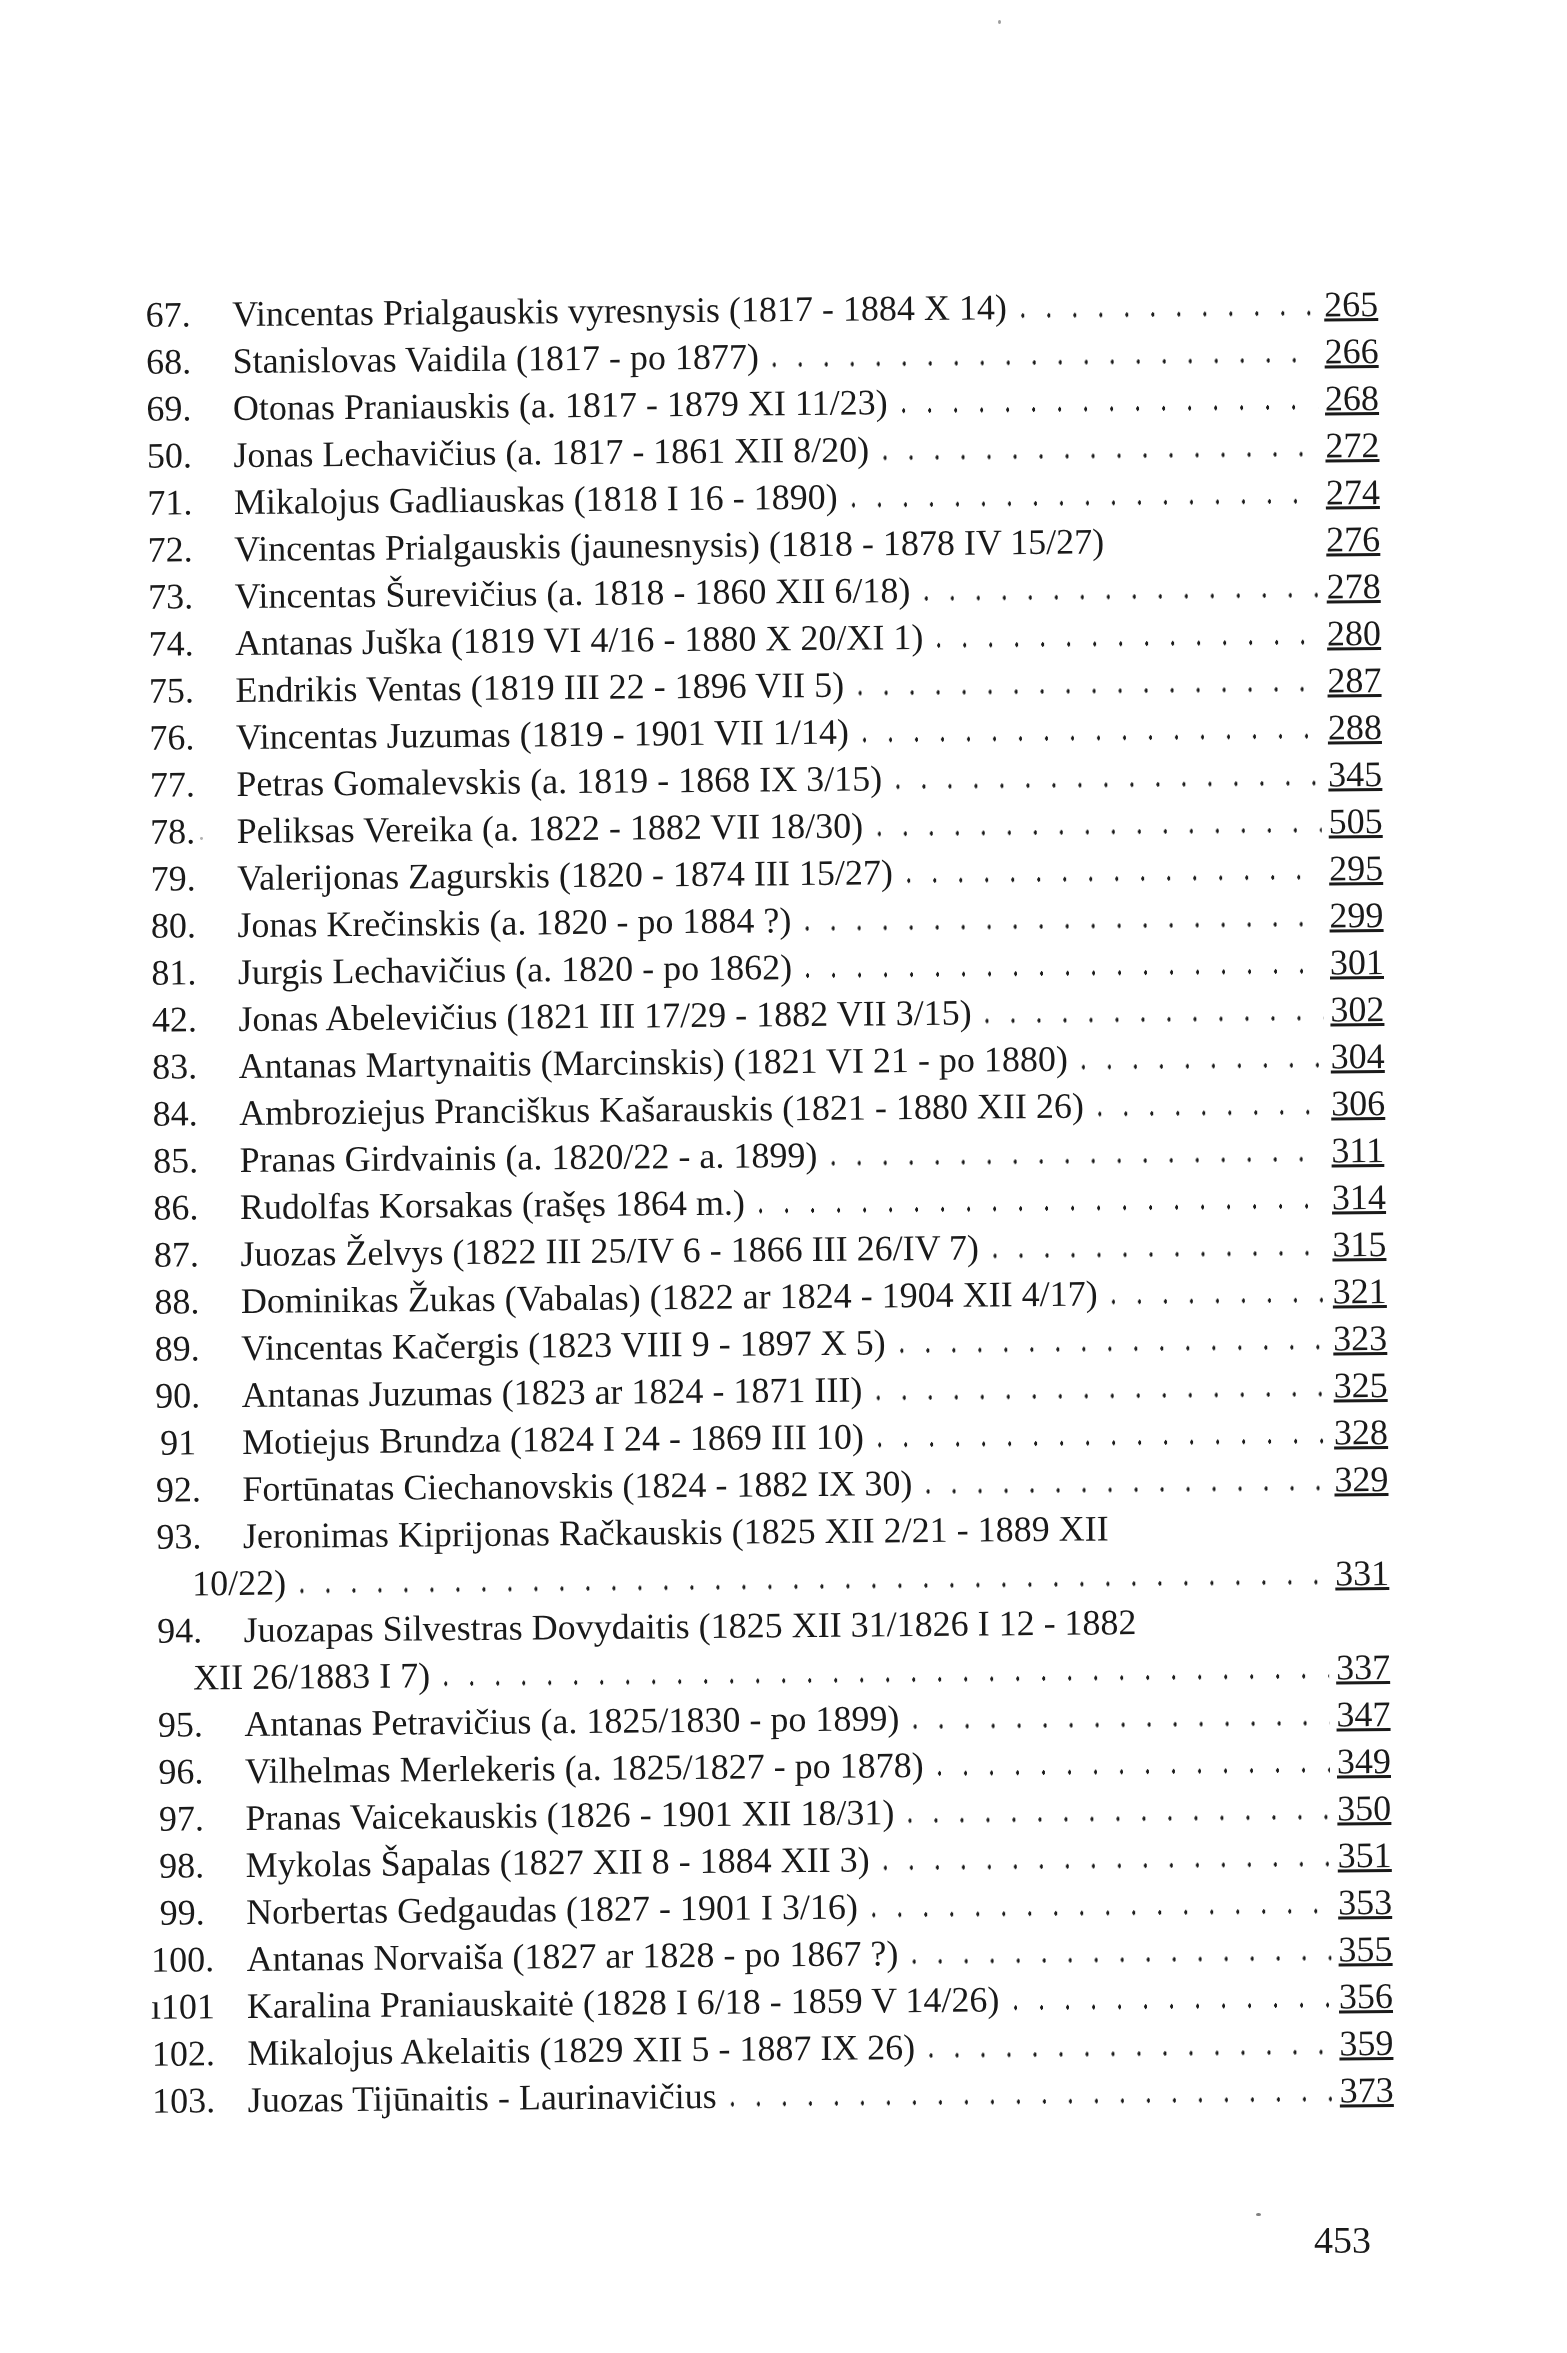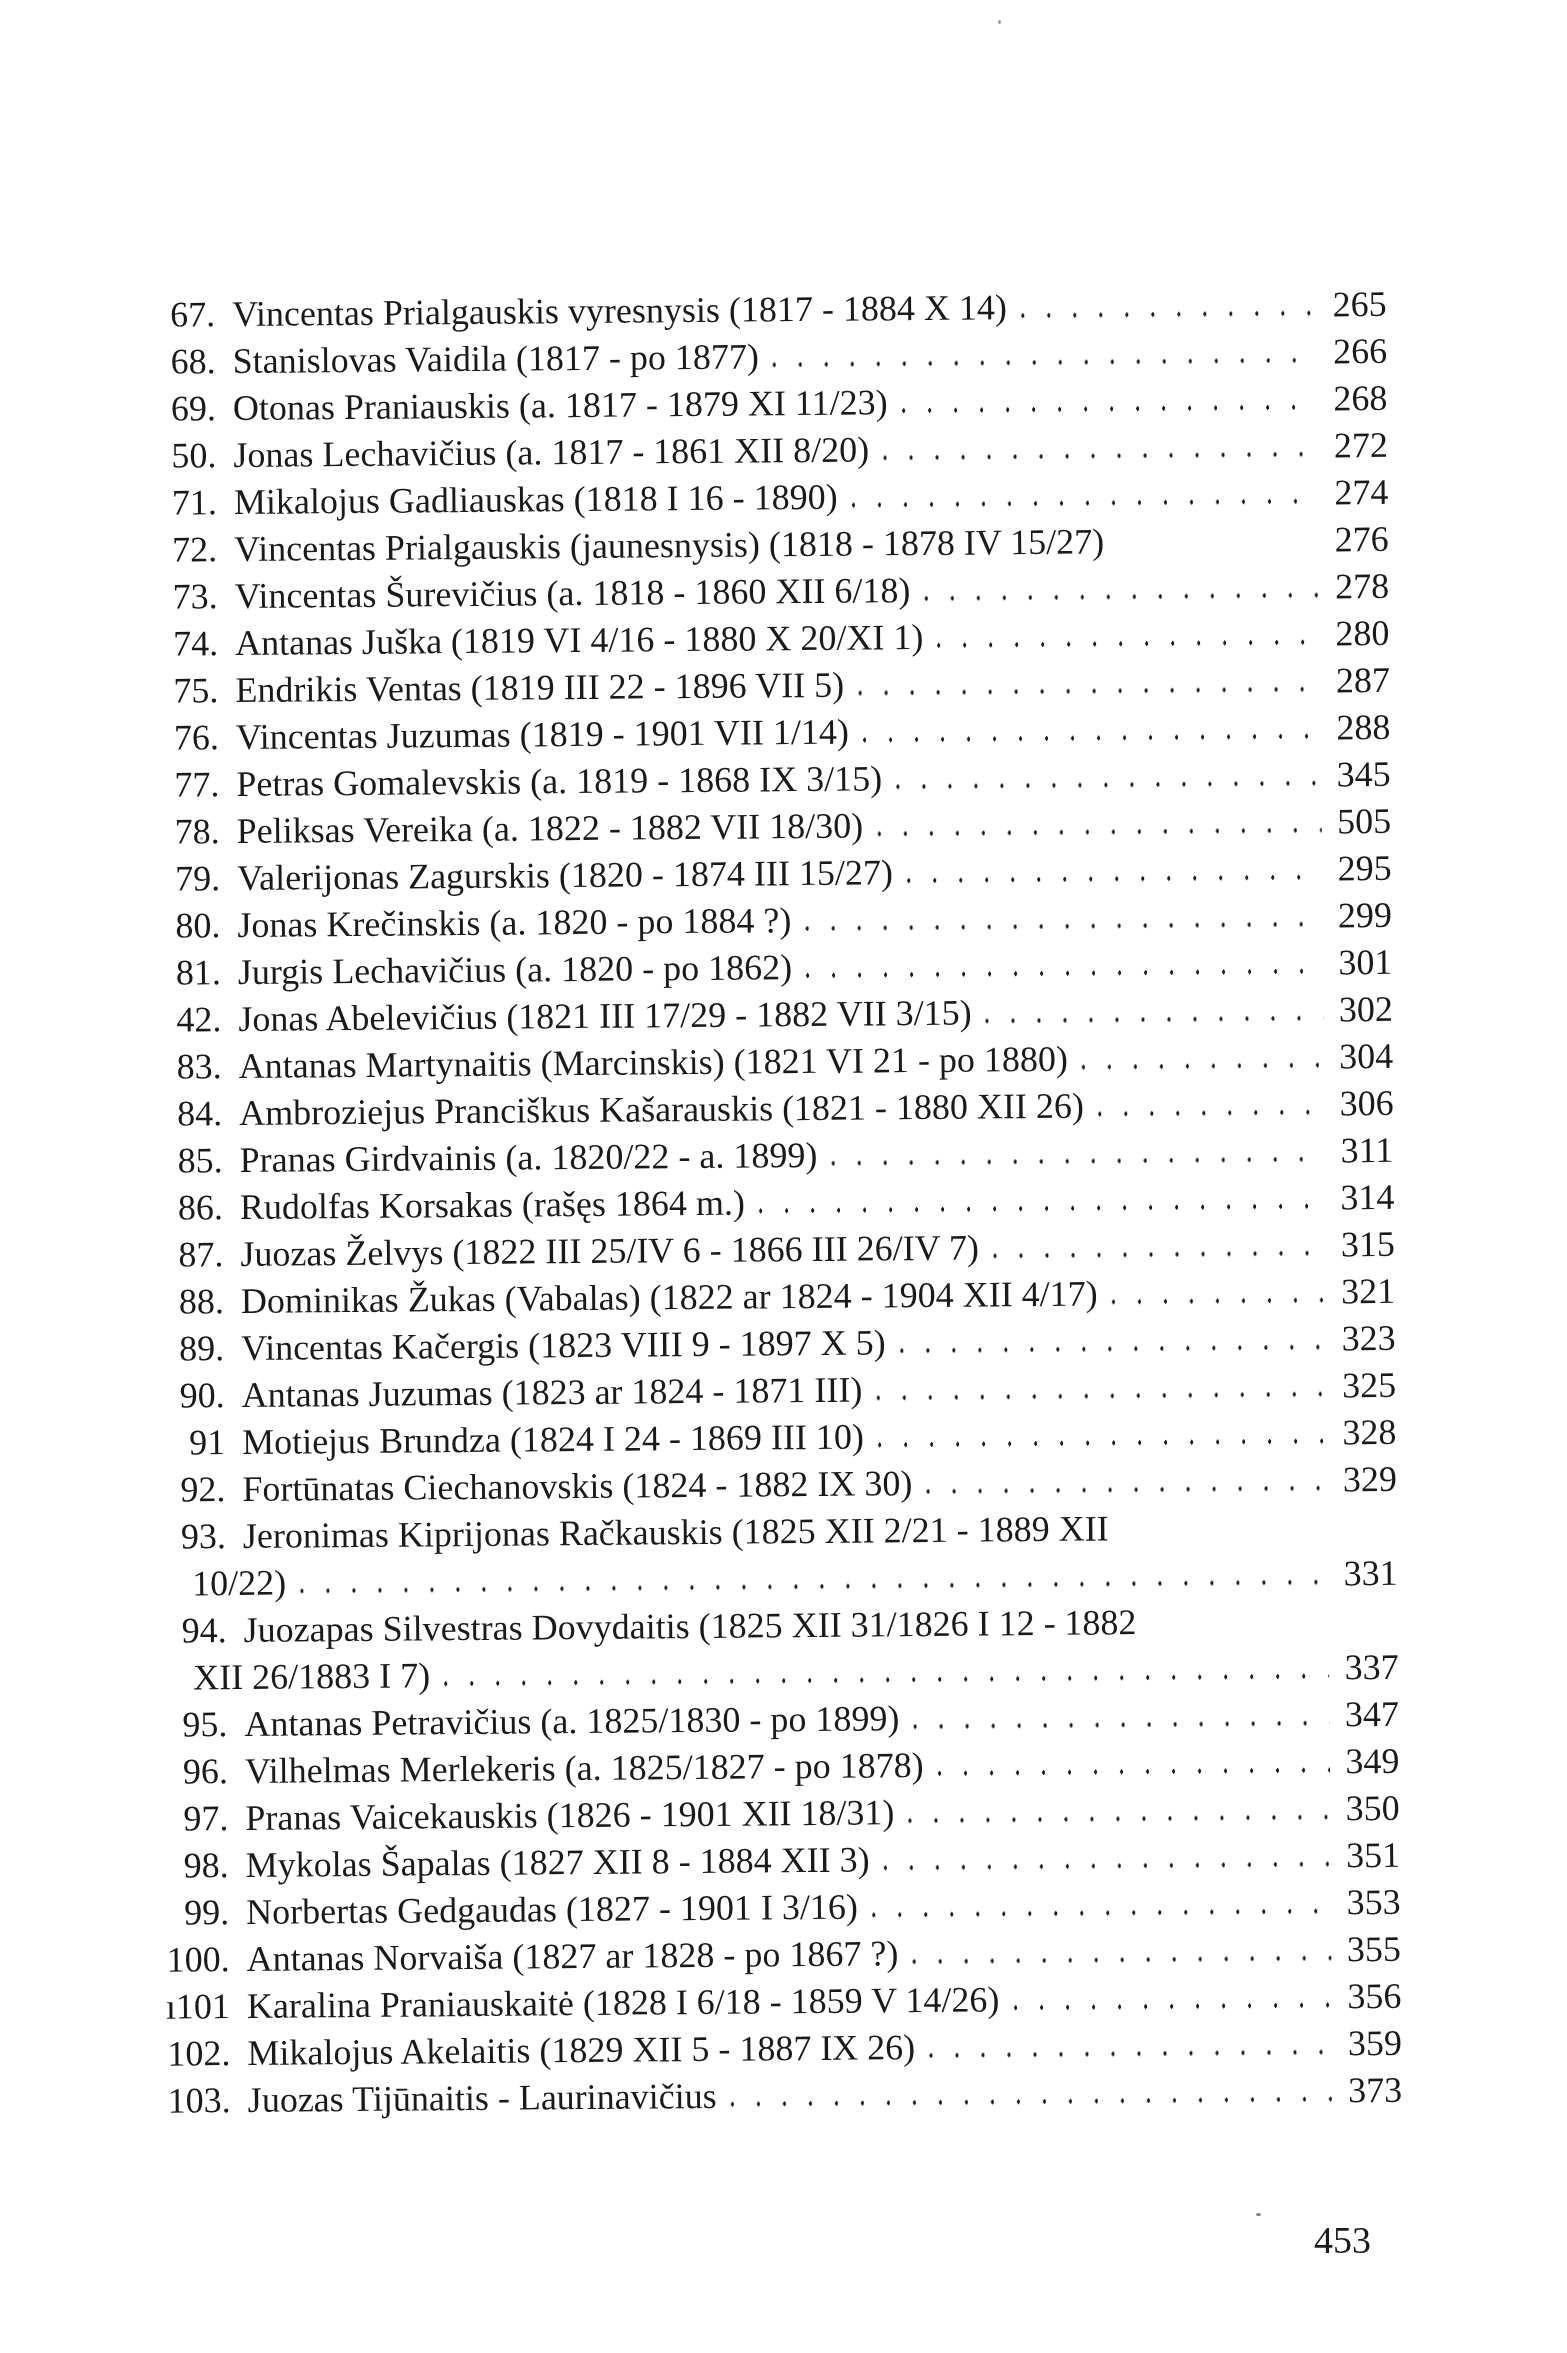--- a/index.html
+++ b/index.html
@@ -24,38 +24,39 @@
   }
   .line{
     display:flex;
     align-items:baseline;
     height:47px;
     white-space:nowrap;
   }
   .num{
     flex:0 0 94px;
     margin-right:17px;
-    text-align:right;
+    text-align:center;
   }
   .indent{flex:0 0 60px;}
   .text{flex:0 0 auto;white-space:pre;}
   .leader{
     flex:1 1 0;
     min-width:0;
     height:7px;
     margin:0 7.5px 0 12.2px;
     background-image:radial-gradient(ellipse 2.4px 3.5px at 3.8px 50%, #191919 58%, rgba(0,0,0,0) 66%);
     background-size:26px 7px;
     background-repeat:repeat-x;
     background-position:0 50%;
   }
   .leader.no-dots{background:none;}
   .pagenum{
     flex:0 0 71px;
-    text-align:center;
+    text-align:left;
+    text-decoration:underline;
   }
   .footer{
     position:absolute;
     top:2218px;
     left:1244px;
     width:127px;
     text-align:right;
     font-size:38px;
   }
   .speck{

